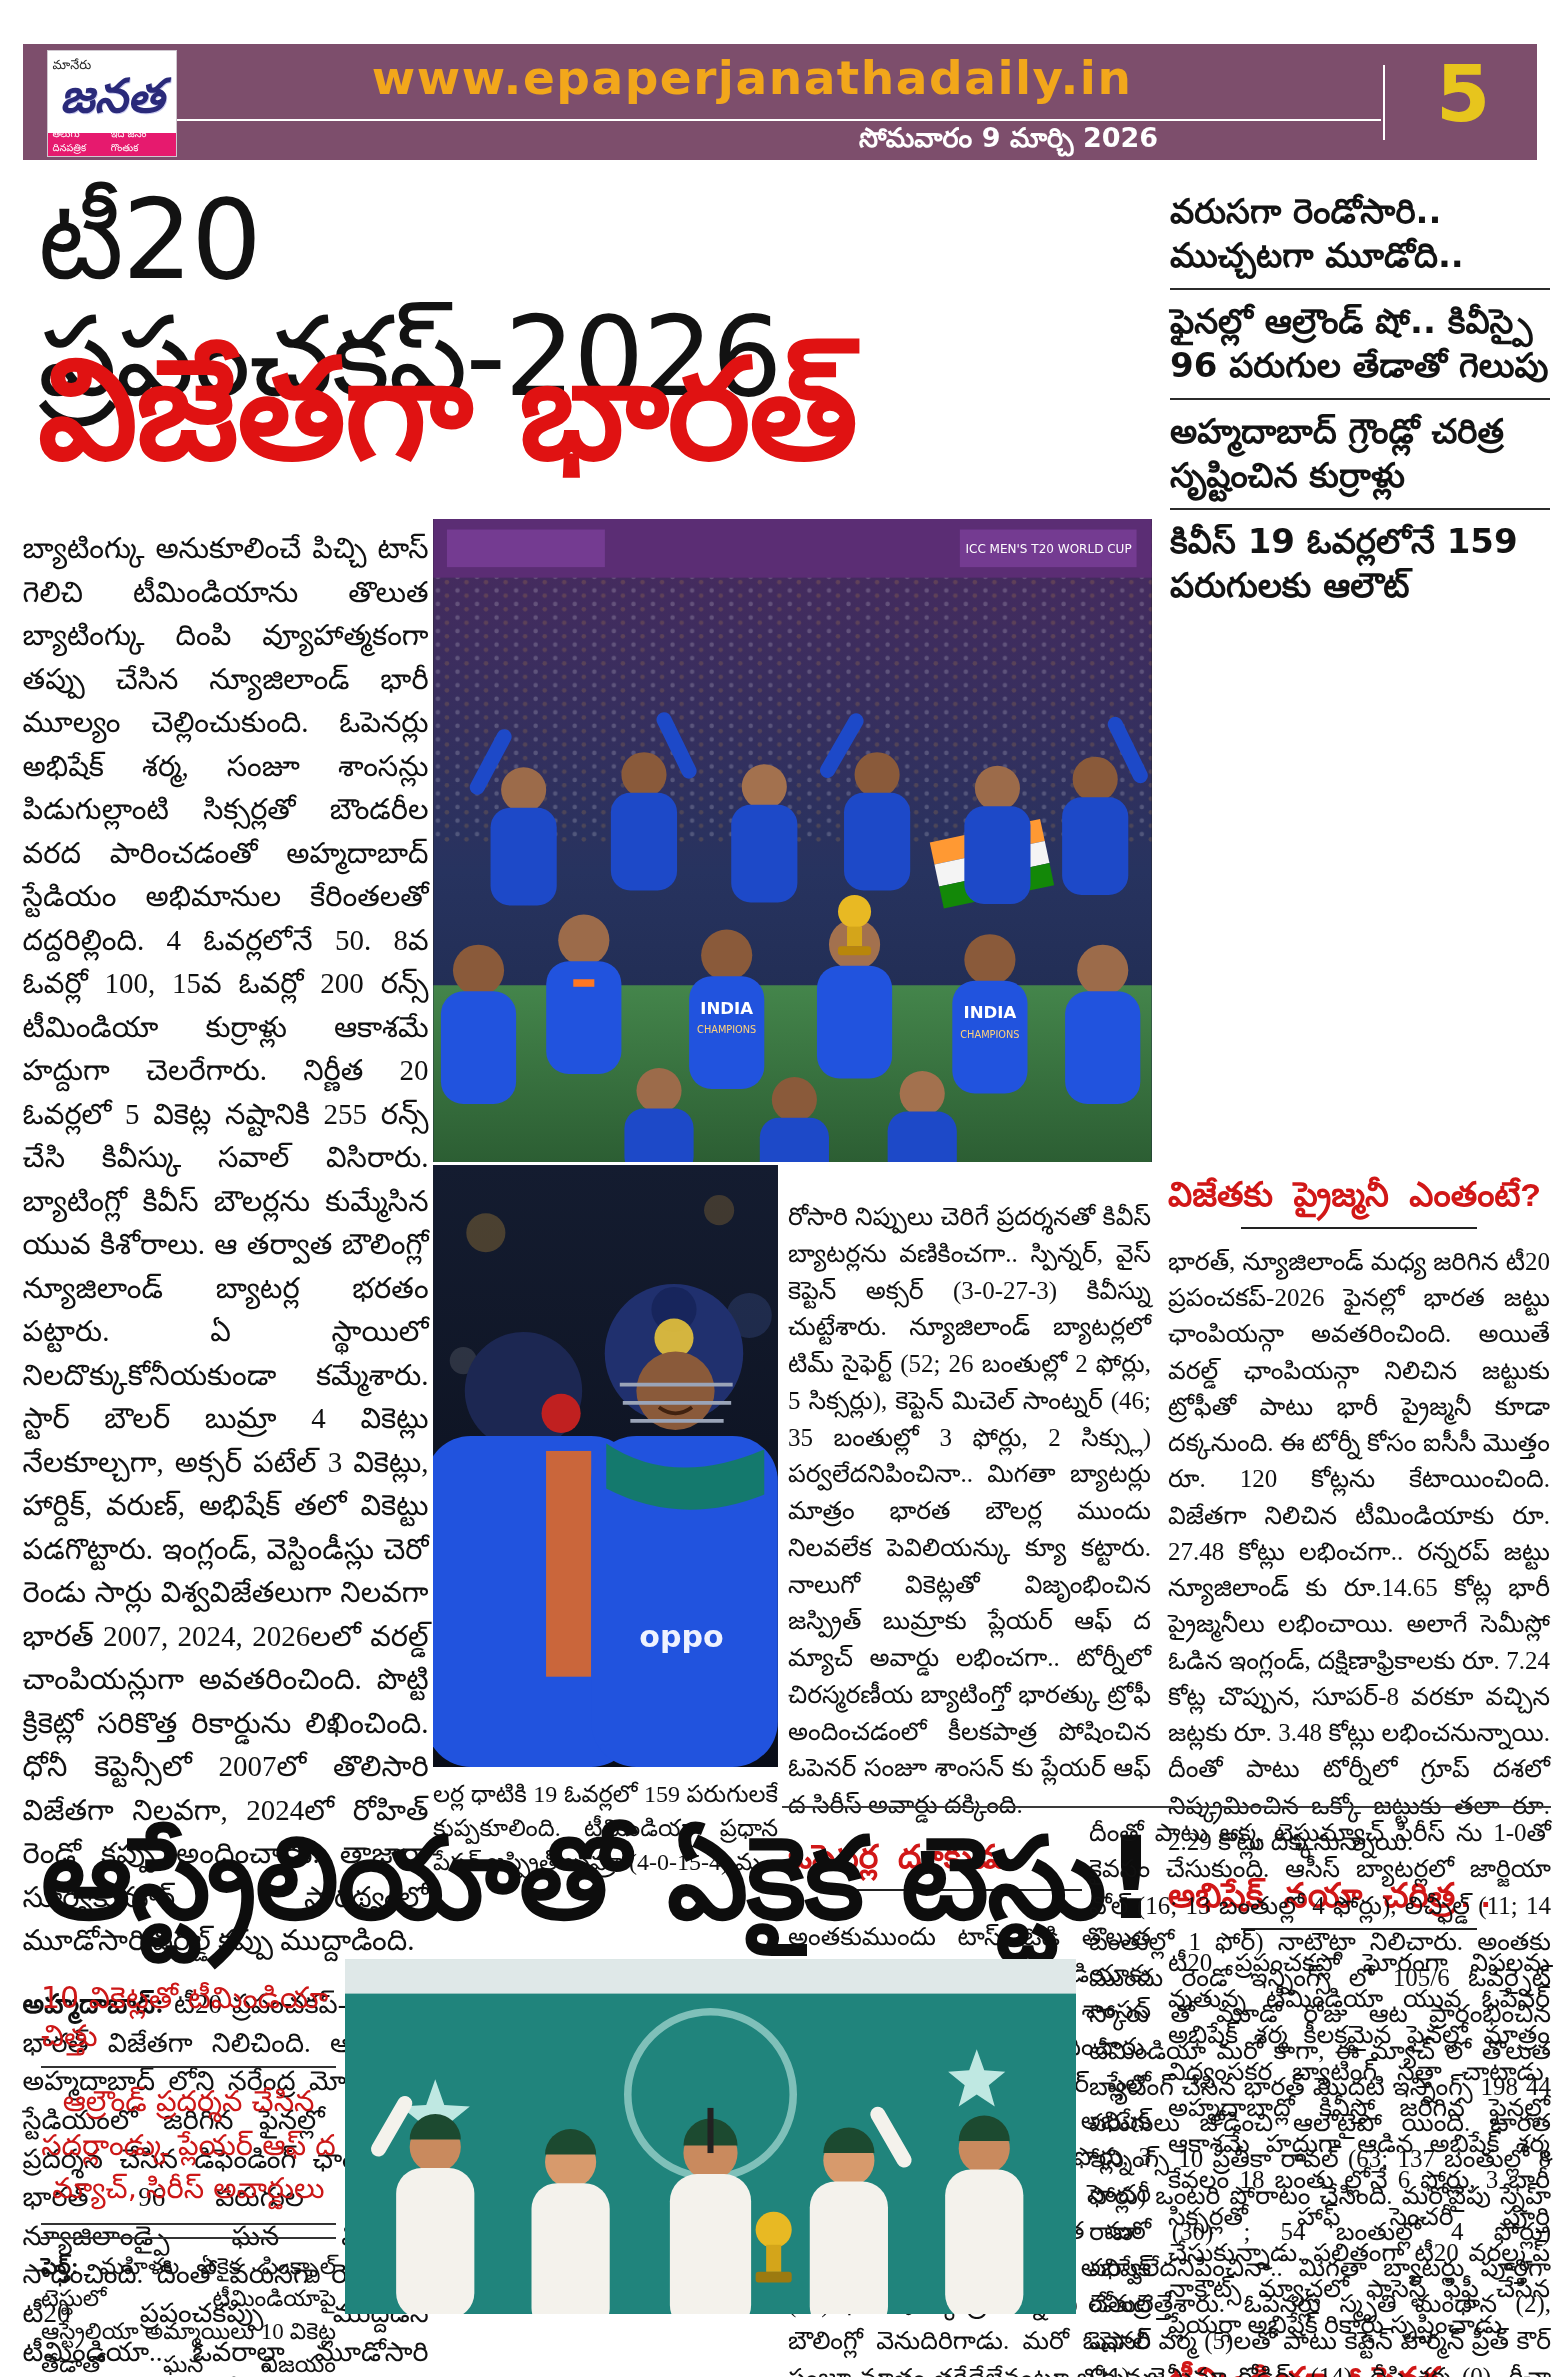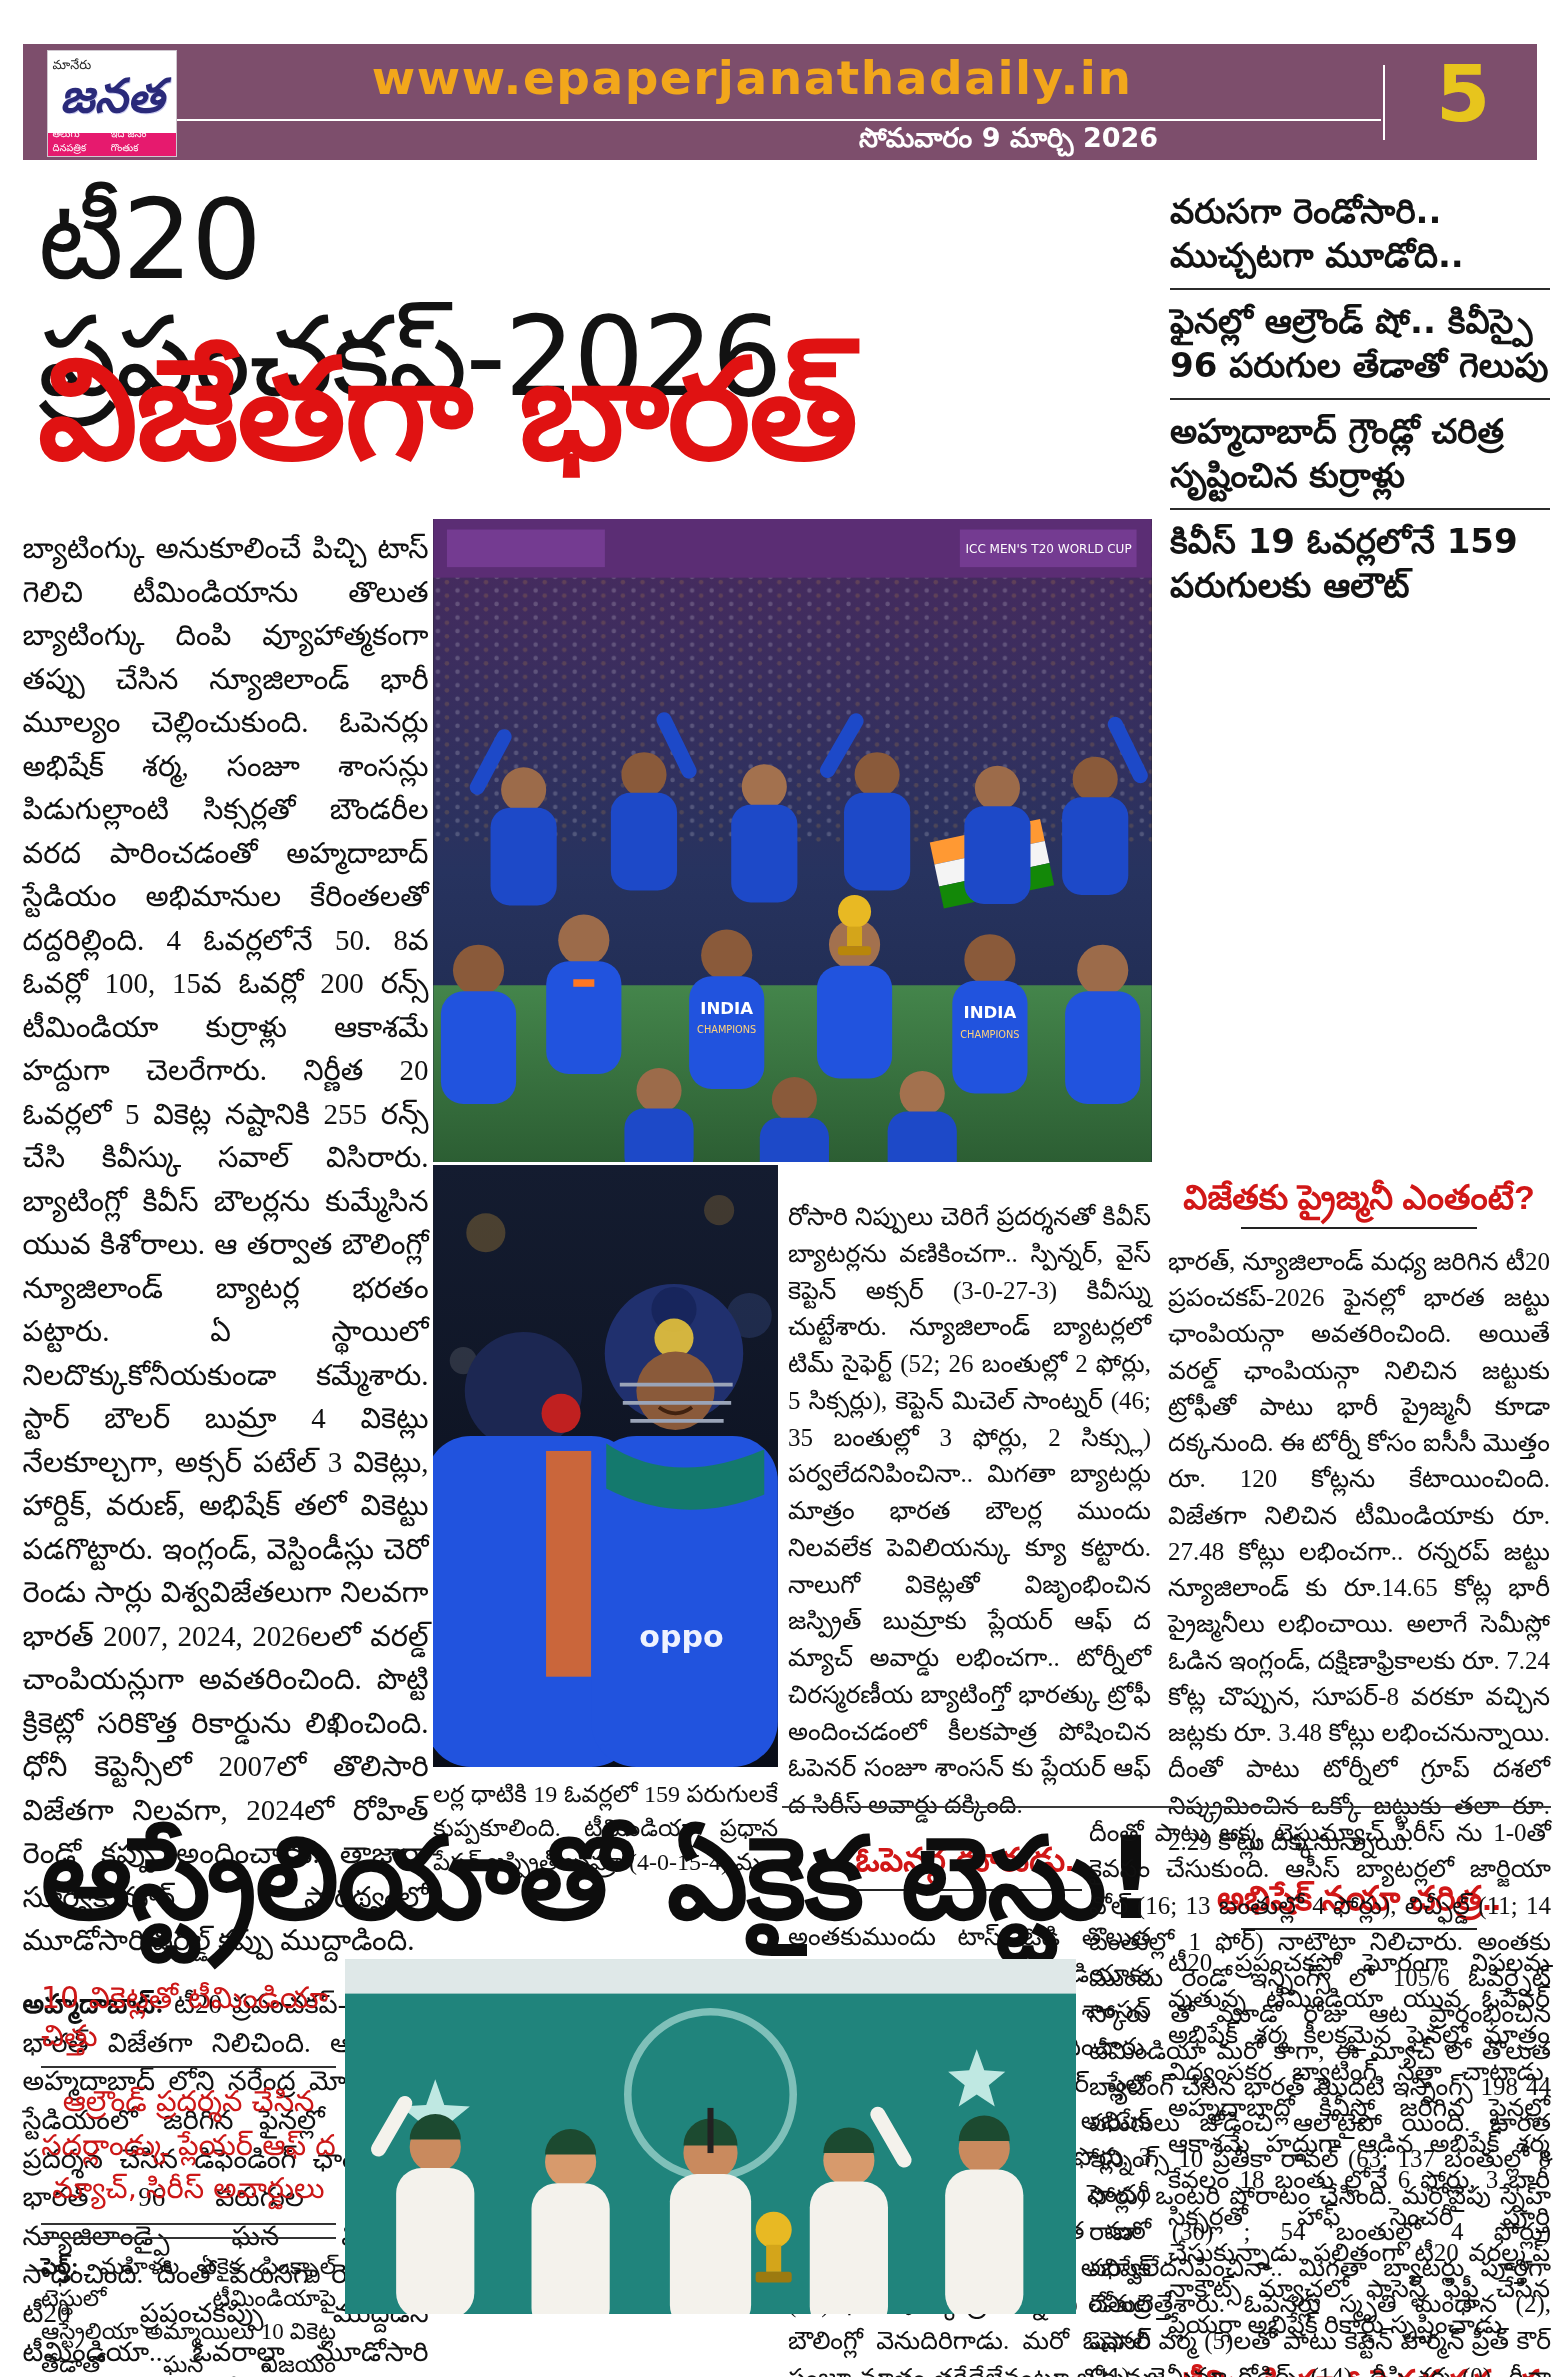--- a/index.html
+++ b/index.html
@@ -25,21 +25,21 @@
   .main-headline{font-family:"DejaVu Sans",sans-serif;font-weight:bold;font-size:140px;line-height:1.0;color:#e01212;letter-spacing:-1.5px;}
   .subhead-block{font-family:"DejaVu Sans",sans-serif;font-weight:bold;color:#141414;}
   .subhead{font-size:34px;line-height:1.28;}
   .subrule{border-bottom:2.3px solid #2b2b2b;margin:10.5px 0 10.5px 0;}
   .bodytext{text-align:justify;}
   .col1-p1{font-size:29px;line-height:1.5;}
   .col1-p2{font-size:27px;line-height:1.43;}
   .lead-city{font-weight:bold;}
   .col2{font-size:25px;line-height:1.47;margin-top:28px;}
   .col3{font-size:25px;line-height:1.45;}
-  .redhead{font-family:Liberation Sans, sans-serif;font-weight:bold;color:#d11717;font-size:34px;text-align:center;line-height:1.2;}
+  .redhead{font-family:Liberation Mono, monospace;font-weight:bold;color:#d11717;font-size:34px;text-align:left;line-height:1.2;}
   .redhead-rule{border-bottom:2.3px solid #222;width:62%;margin:9px auto 15px auto;}
   .caption-cont{font-size:24px;line-height:1.42;text-align:justify;}
   .section-divider{background:#3a3a3a;height:2.3px;}
   
   .headline2{font-family:"DejaVu Sans",sans-serif;font-weight:bold;font-size:114px;line-height:1.0;color:#0d0d0d;letter-spacing:-1.5px;white-space:nowrap;}
   .red-sub1{font-family:"DejaVu Sans",sans-serif;font-weight:normal;font-size:30px;color:#cc1717;line-height:1.25;}
   .red-sub2{font-family:"DejaVu Sans",sans-serif;font-size:29px;color:#cc1717;line-height:1.5;text-align:center;}
   .red-sub-rule{border-bottom:2.3px solid #333;margin:12px 0;}
   .story2-body{font-size:23px;line-height:1.43;text-align:justify;}
   .story2-cont{font-size:25px;line-height:1.45;text-align:justify;}

